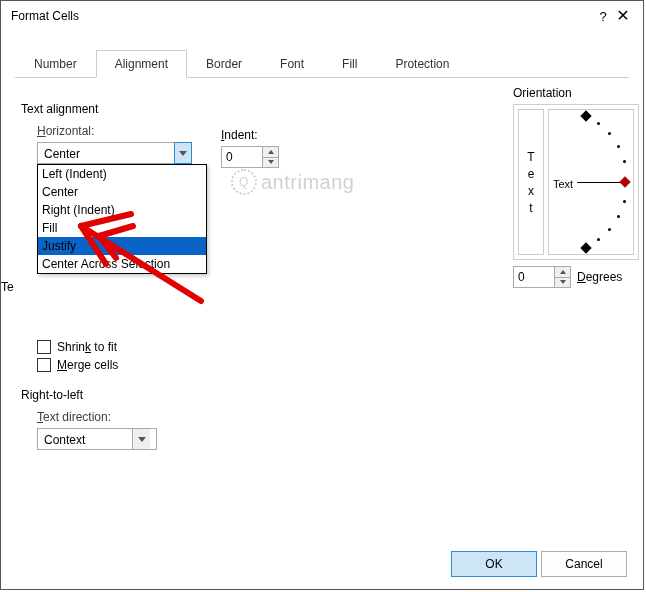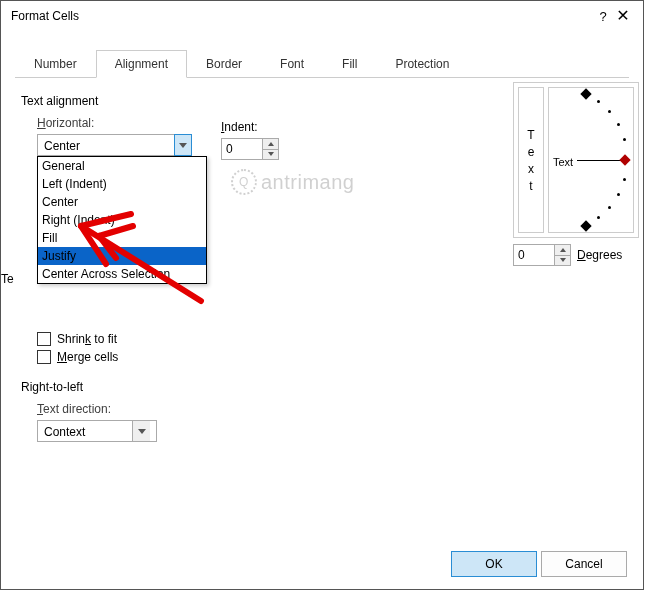--- a/index.html
+++ b/index.html
@@ -27,21 +27,21 @@
     display: flex;
     align-items: center;
     padding: 0 10px;
     font-size: 12px;
   }
   .titlebar .title { flex: 1; }
   .titlebar .help { width: 20px; text-align: center; font-size: 13px; }
   .titlebar .close { width: 20px; text-align: center; font-size: 16px; line-height: 16px; }
   .tabs {
     display: flex;
-    margin: 18px 14px 0 14px;
+    margin: 18px 14px 8px 14px;
     border-bottom: 1px solid #ccc;
     position: relative;
   }
   .tab {
     padding: 6px 18px;
     border: 1px solid transparent;
     border-bottom: none;
     position: relative;
     top: 1px;
     color: #333;
@@ -316,21 +316,20 @@
     </div>
 
     <div style="position:relative; display:inline-block;">
       <div class="combo hl">
         <div class="combo-text">Center</div>
         <div class="combo-btn">
           <div class="chev"></div>
         </div>
       </div>
       <div class="dropdown-list">
-        <div class="li">General</div>
         <div class="li">Left (Indent)</div>
         <div class="li">Center</div>
         <div class="li">Right (Indent)</div>
         <div class="li">Fill</div>
         <div class="li sel">Justify</div>
         <div class="li">Center Across Selection</div>
       </div>
     </div>
 
     <div class="indent-block">
@@ -368,20 +367,21 @@
       <span class="underline">T</span>ext direction:
     </div>
     <div class="combo" style="width:120px">
       <div class="combo-text" style="min-width:94px">Context</div>
       <div class="combo-btn">
         <div class="chev"></div>
       </div>
     </div>
 
     <div class="orientation">
+      <div>Orientation</div>
       <div class="orient-body">
         <div class="orient-vert">
           <span>T</span>
           <span>e</span>
           <span>x</span>
           <span>t</span>
         </div>
         <div class="orient-arc">
           <span class="orient-text">Text</span>
           <div class="orient-line"></div>

